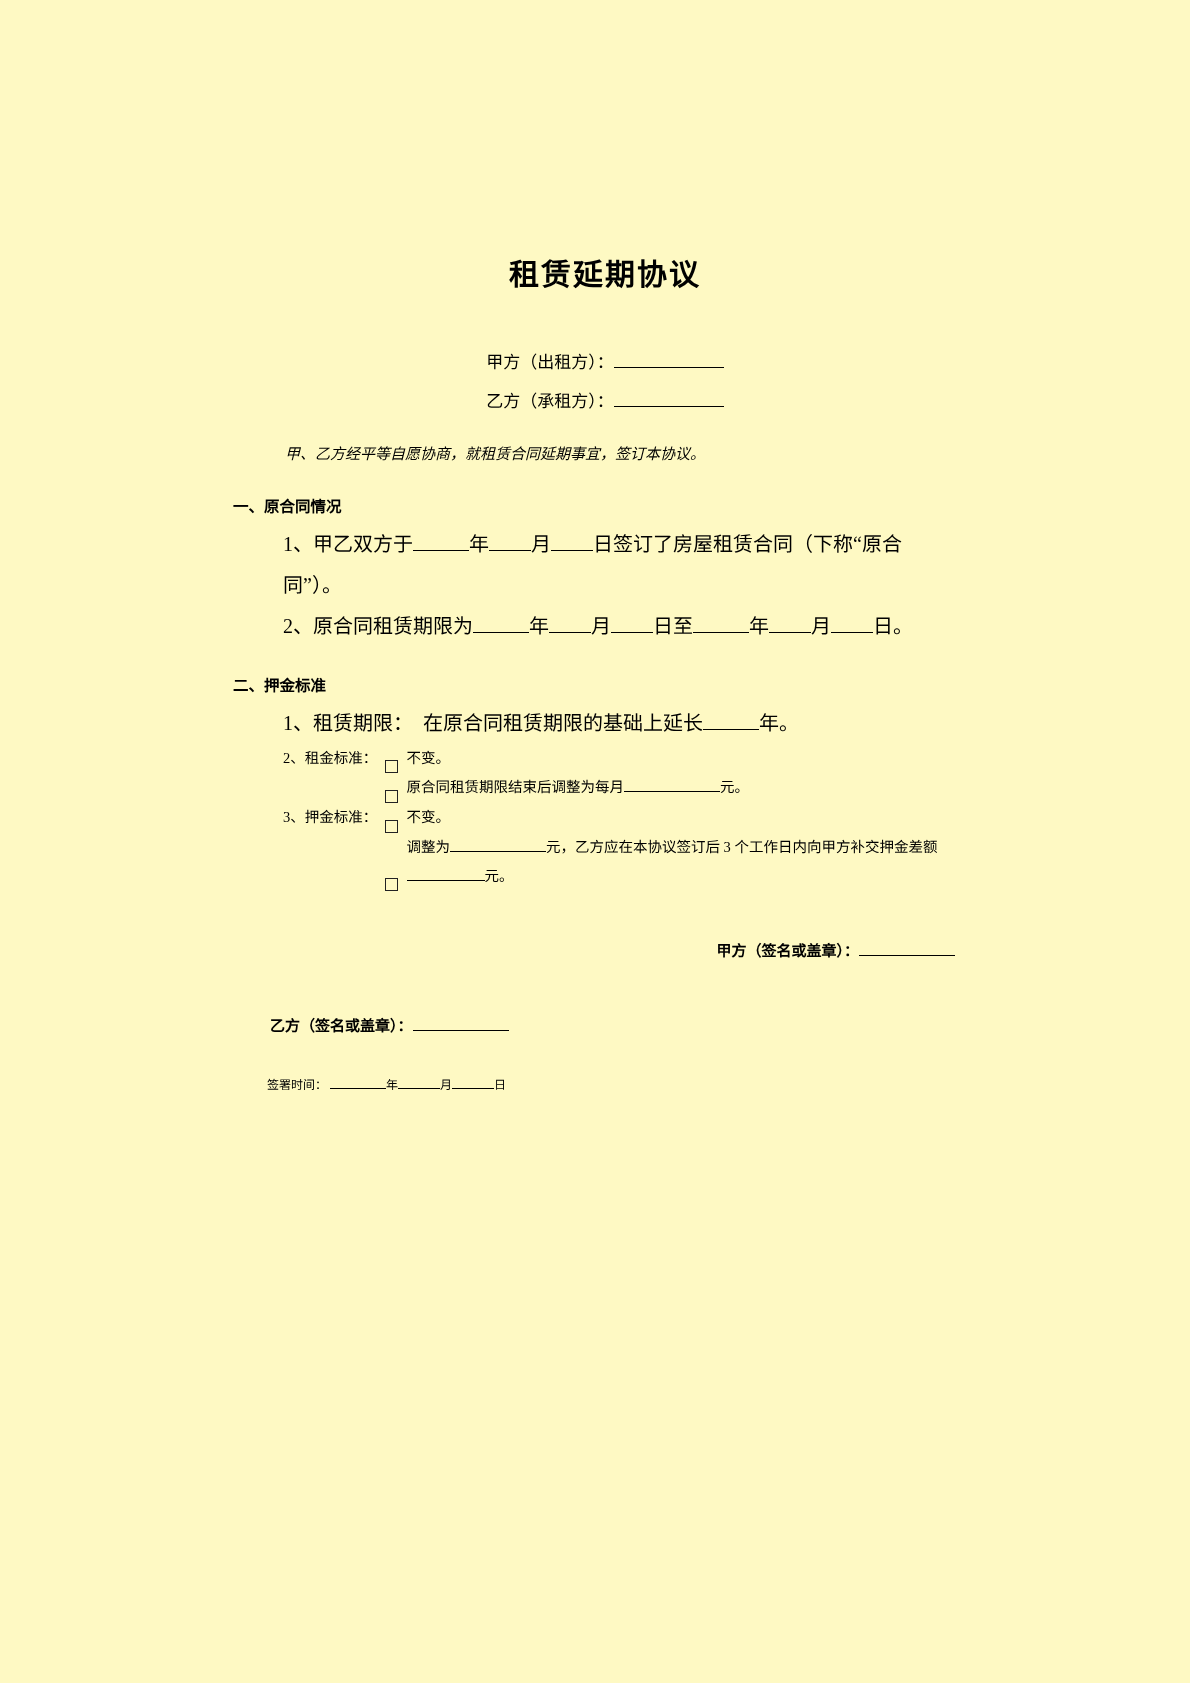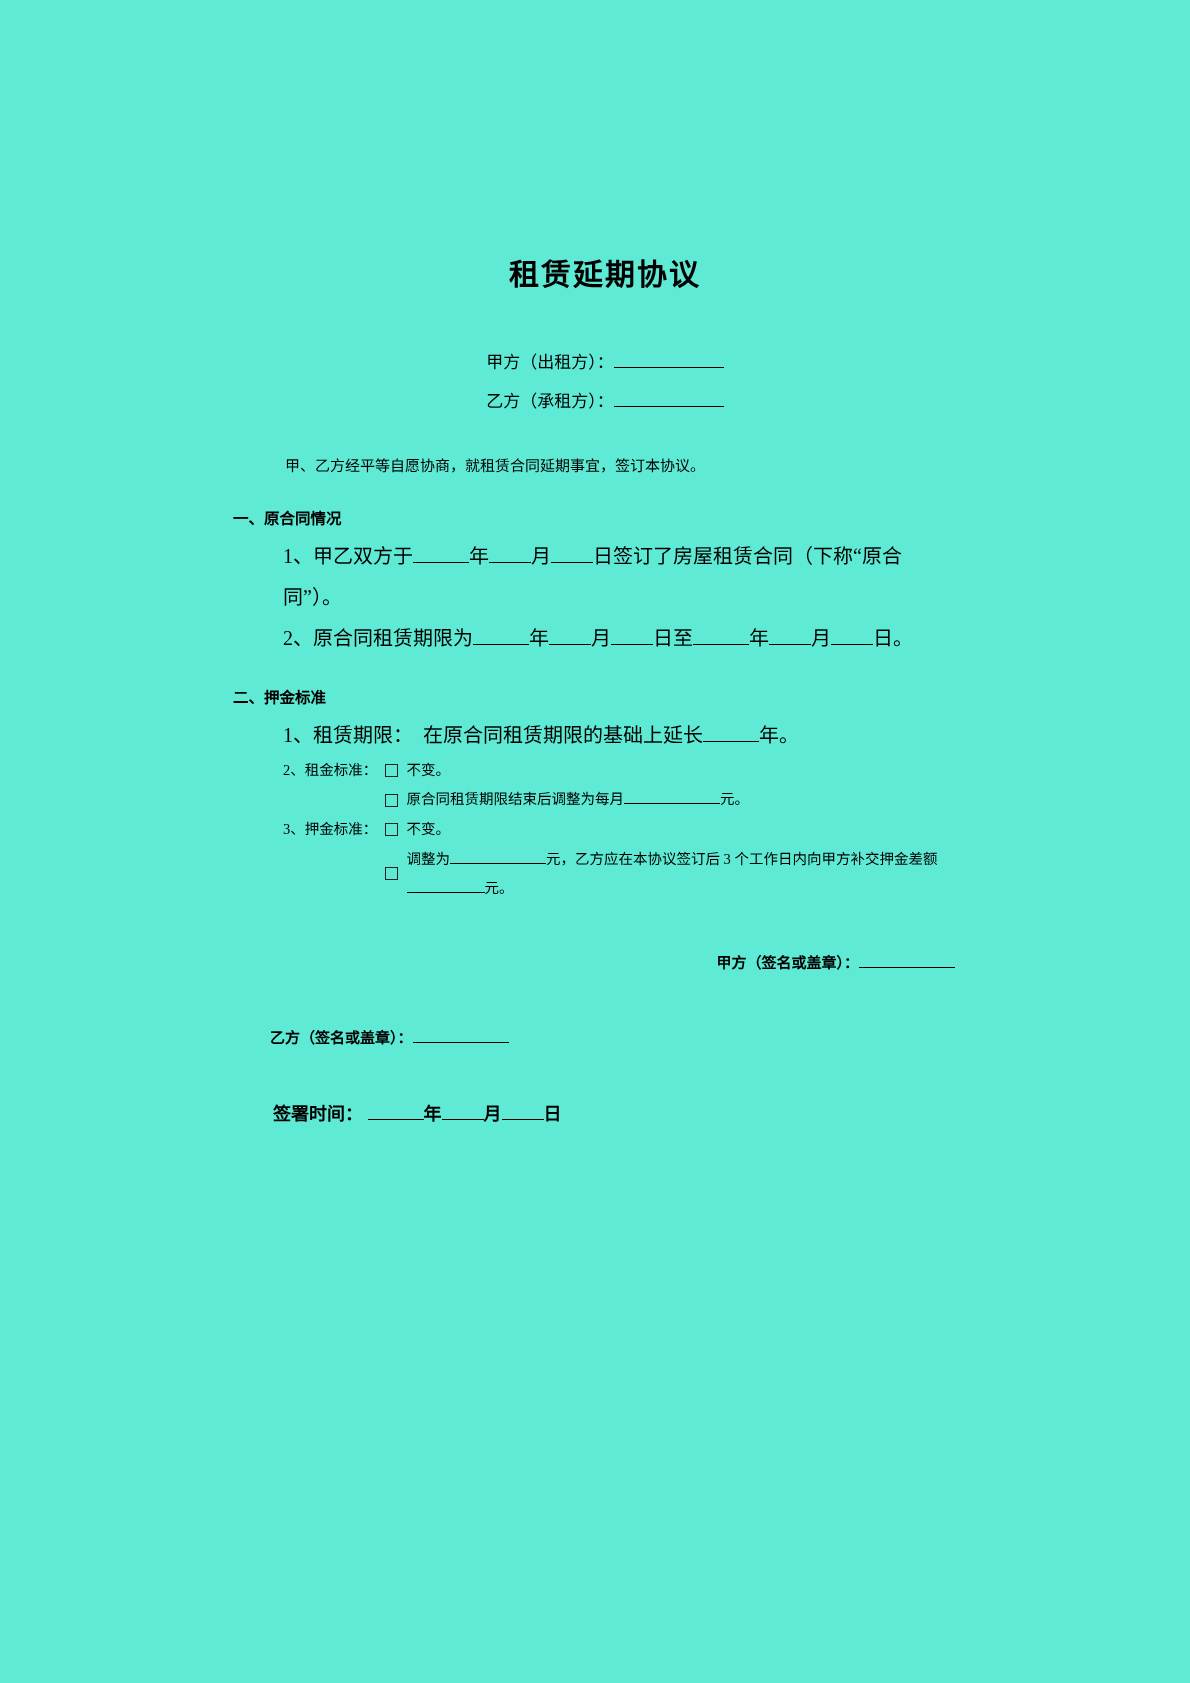--- a/index.html
+++ b/index.html
@@ -14,21 +14,21 @@
     color: #000000;
     position: relative;
     overflow: hidden;
   }
   .page {
     position: absolute;
     left: 0;
     top: 0;
     width: 1190px;
     height: 1683px;
-    background: #5eead4;
+    background: #fef9c3;
   }
   .content {
     position: absolute;
     left: 255px;
     top: 0;
     width: 700px;
   }
   .doc-title {
     text-align: center;
     font-size: 30px;
@@ -55,23 +55,24 @@
     border-bottom: 1px solid #000;
     vertical-align: baseline;
   }
   .u-14 { width: 110px; }
   .u-12 { width: 96px; }
   .u-8 { width: 56px; }
   .u-6 { width: 42px; }
   .u-10 { width: 78px; }
   .intro {
     font-size: 15px;
-    margin-top: 44px;
+    margin-top: 32px;
     text-indent: 2em;
     line-height: 1.7;
+    font-style: italic;
   }
   .section {
     margin-top: 26px;
   }
   .section-title {
     font-size: 15.5px;
     font-weight: bold;
     margin-left: -22px;
     margin-bottom: 8px;
   }
@@ -87,21 +88,21 @@
     display: flex;
   }
   .sub-label {
     white-space: nowrap;
   }
   .sub-body {
     flex: 1;
   }
   .cbline {
     display: flex;
-    align-items: center;
+    align-items: flex-end;
   }
   .checkbox {
     display: inline-block;
     width: 11px;
     height: 11px;
     border: 1px solid #222;
     margin-right: 9px;
     flex: 0 0 auto;
     position: relative;
     top: 0px;
@@ -116,23 +117,23 @@
     text-indent: 1em;
     text-align: right;
   }
   .sig2 {
     font-size: 15px;
     font-weight: bold;
     margin-top: 54px;
     text-indent: 1em;
   }
   .sigtime {
-    font-size: 18px;
-    font-weight: bold;
-    margin-top: 52px;
+    font-size: 12px;
+    font-weight: normal;
+    margin-top: 40px;
     text-indent: 1em;
   }
   .appendix-item {
     font-size: 14.5px;
     line-height: 2.05;
     margin-left: 28px;
   }
 </style>
 </head>
 <body>

